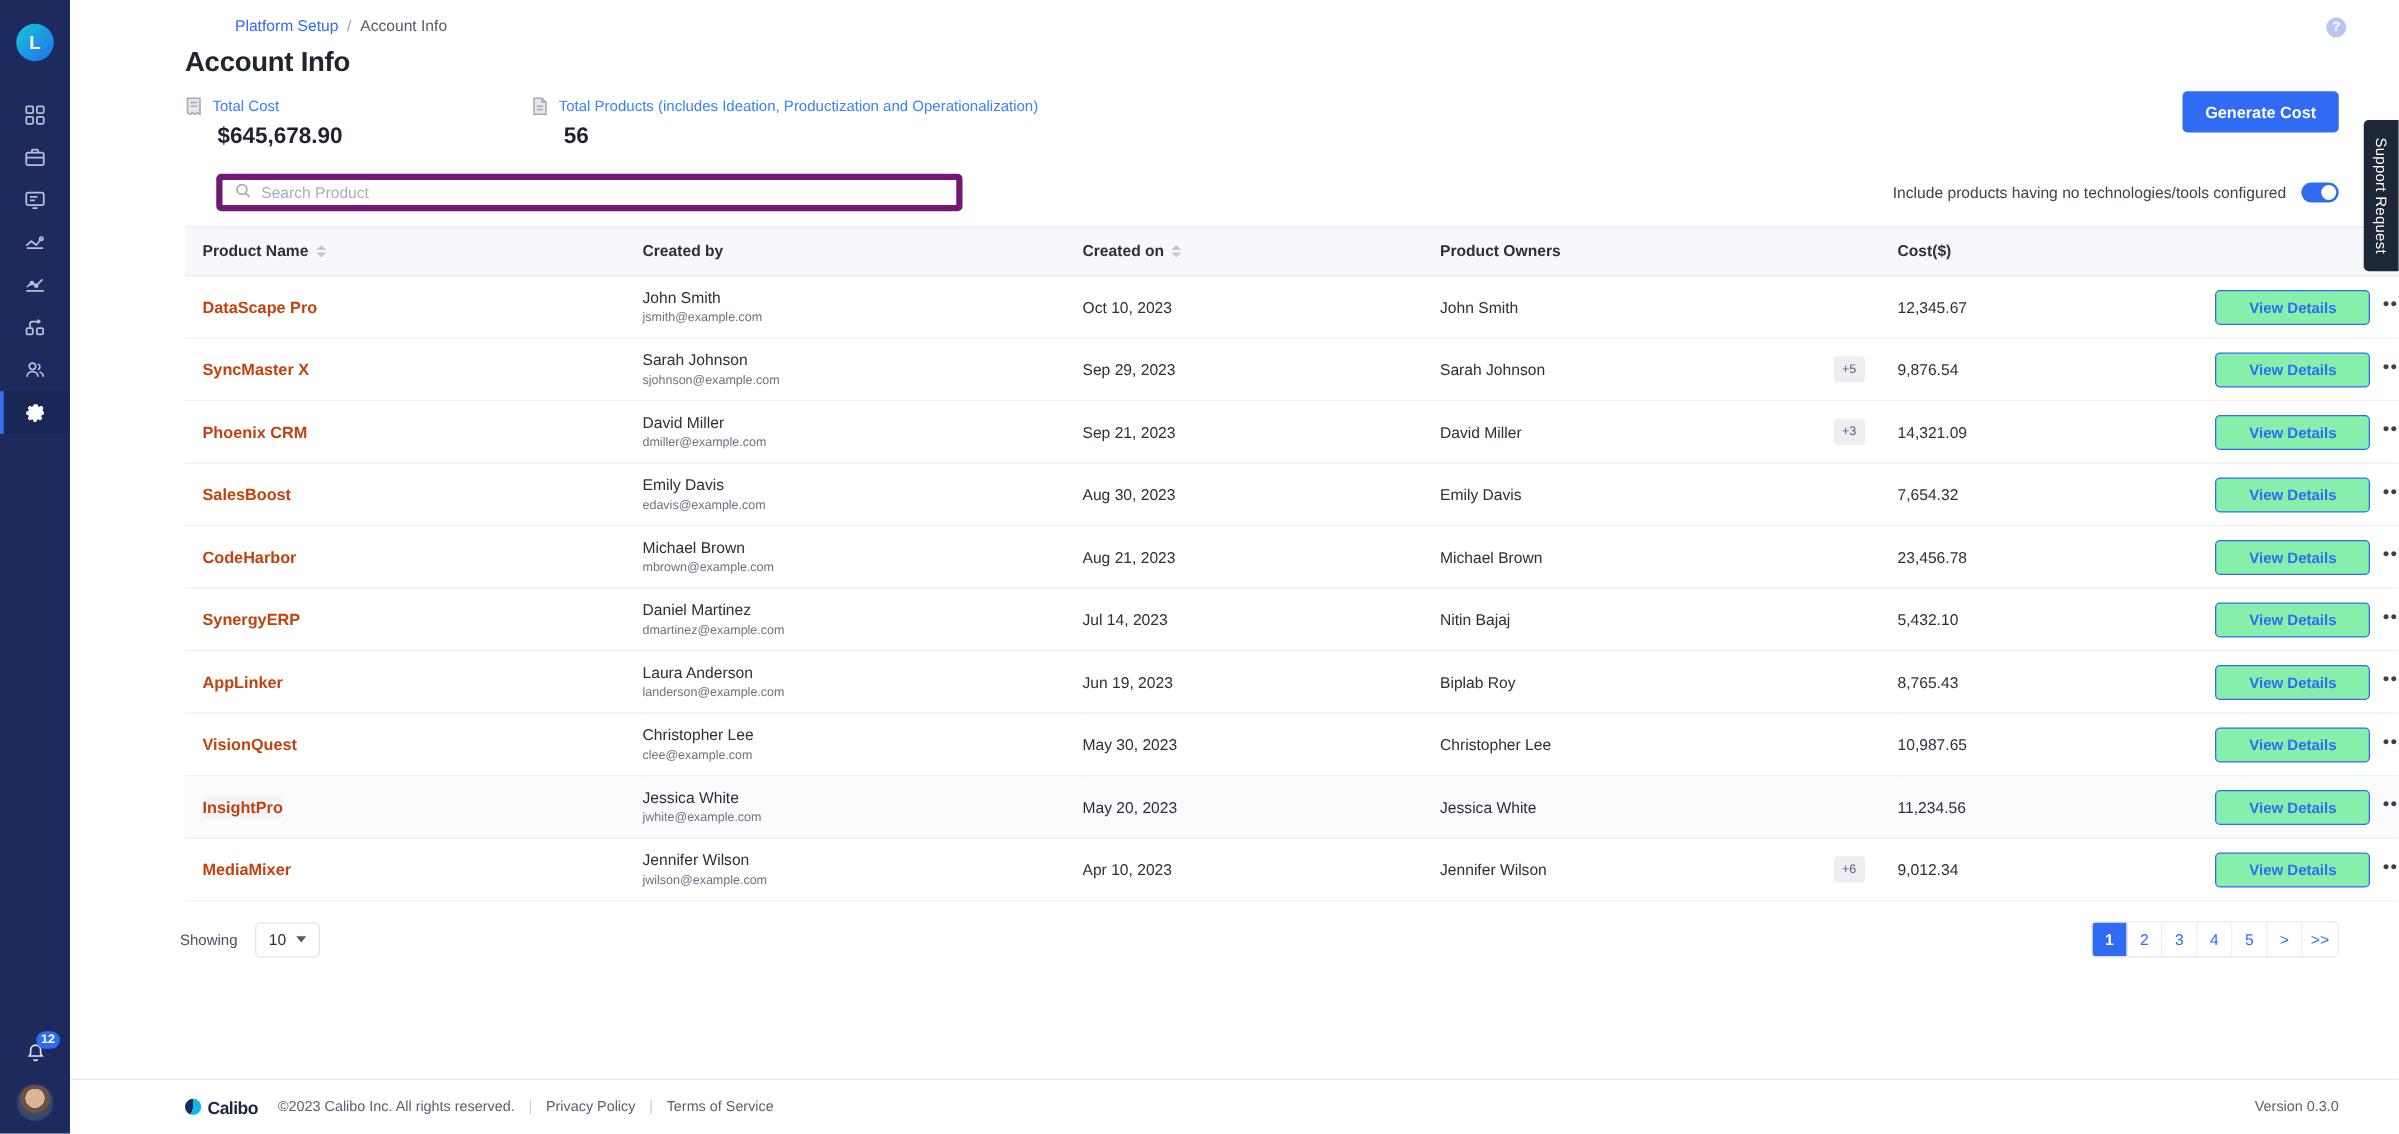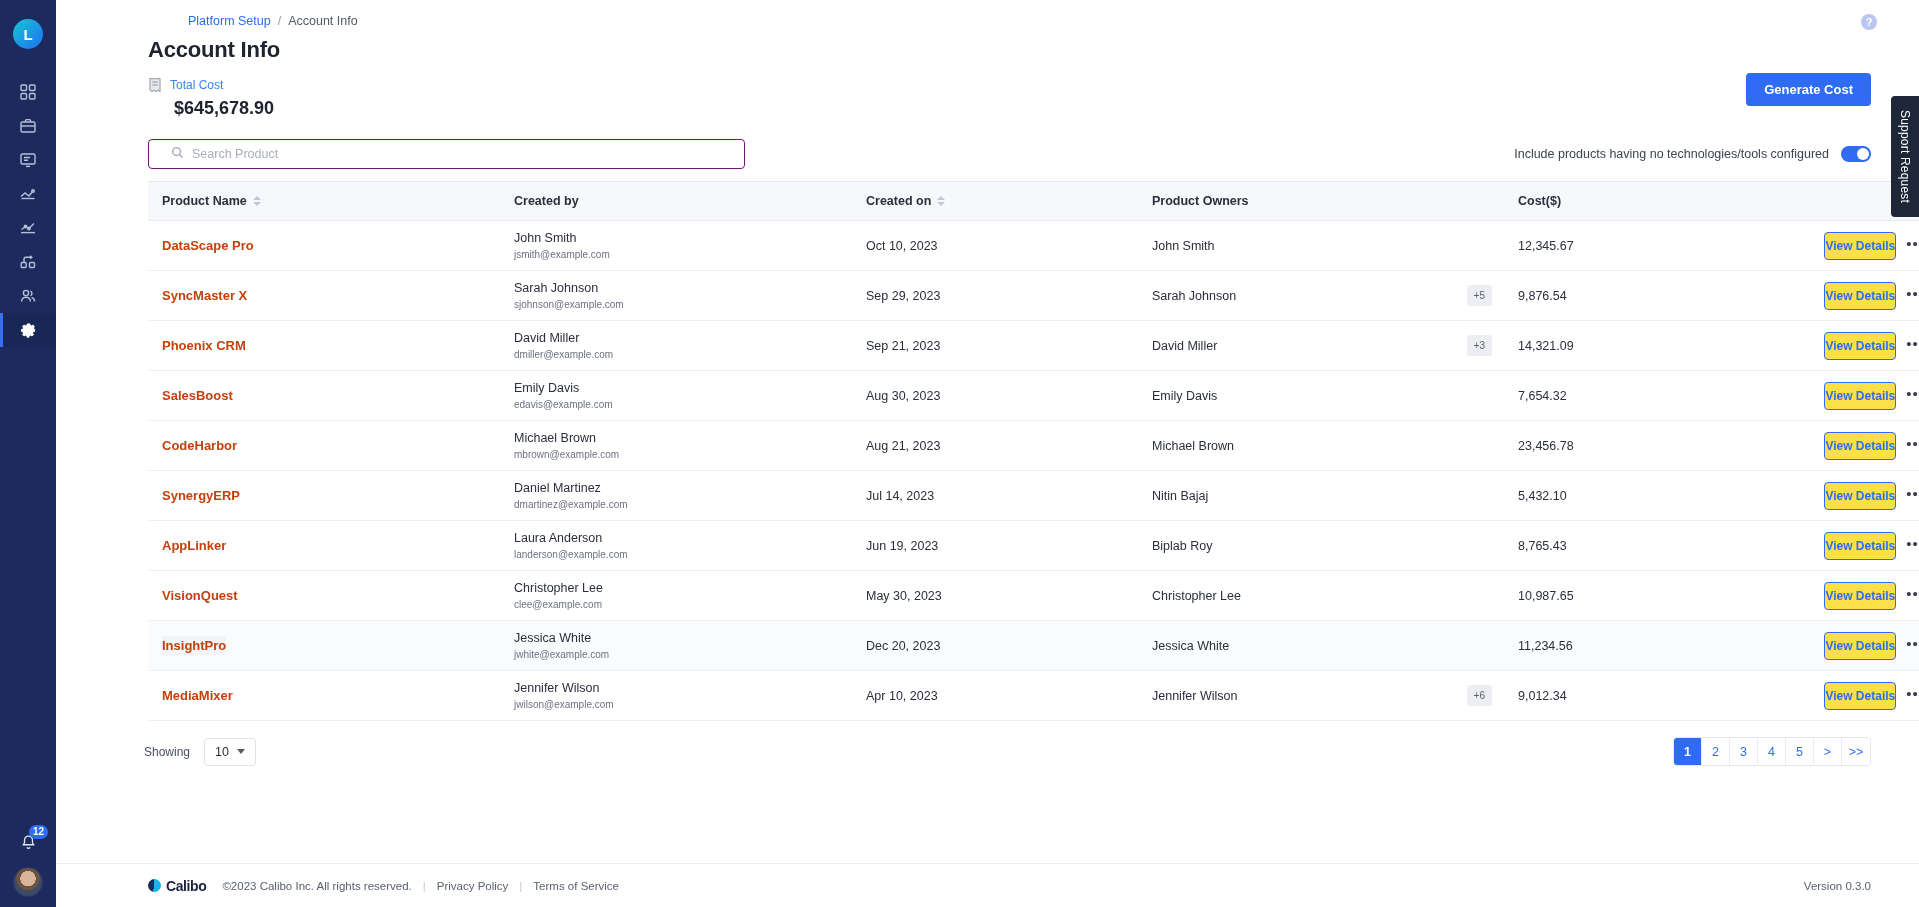--- a/index.html
+++ b/index.html
@@ -99,23 +99,24 @@
     white-space:nowrap;
   }
 
   .tools-row{
     display:flex;align-items:center;
     padding:20px 48px 0 92px;
     position:relative;
   }
   .search-box{
     width:597px; height:30px;
-    border:1px solid #701a75; border-radius:4px;
-    display:flex;align-items:center; gap:8px; padding:0 22px;
+    border:5px solid #701a75; border-radius:4px;
+    display:flex;align-items:center; gap:8px; padding:0 10px;
     background:#fff;
+    margin-left:25px;
   }
   .search-box input{
     border:none;outline:none;flex:1;font-family:inherit;font-size:12.5px;color:#33384a;
     background:transparent;
   }
   .search-box input::placeholder{ color:#a9aeba; }
   .toggle-wrap{
     margin-left:auto; display:flex; align-items:center; gap:12px;
   }
   .toggle-label{ font-size:12.5px; color:#3c4250; }
@@ -168,23 +169,23 @@
   .creator-mail{ font-size:10px;color:#6d7280;margin-top:3px; }
   .owner-cell{ display:flex;align-items:center; }
   .owner-name{ flex:1; }
   .owner-badge{
     background:#eceef2;color:#5a6070;font-size:10px;
     border-radius:3px;padding:5px 7px;margin-right:26px;
   }
   .cost-cell{ text-align:left; }
   .actions{ display:flex;align-items:center;justify-content:flex-end;gap:10px;padding-right:2px; }
   .view-btn{
-    border:1px solid #2f6bf3;color:#2f6bf3;background:#fde047;
+    border:1px solid #2f6bf3;color:#2f6bf3;background:#86efac;
     border-radius:4px;font-family:inherit;font-size:12px;font-weight:bold;
-    padding:6px 0;cursor:pointer;white-space:nowrap;
+    padding:6px 26px;cursor:pointer;white-space:nowrap;
   }
   .dots{ color:#3a3f4d;font-size:15px;letter-spacing:1px;cursor:pointer;line-height:1; padding-bottom:4px;}
 
   
   .pager-row{
     display:flex;align-items:center;
     padding:16px 48px 0 88px;
   }
   .showing-label{ font-size:12px;color:#4a5060;margin-right:14px; }
   .page-size{
@@ -346,20 +347,32 @@
               <svg width="14" height="16" viewBox="0 0 14 16" fill="none" stroke="#7a808f" stroke-width="1.3">
                 <path d="M2 1.6h10v12.8l-2-1.2-2 1.2-2-1.2-2 1.2-2-1.2z" fill="#d9dce3"></path>
                 <path d="M4.3 5h5.4M4.3 8h5.4"></path>
               </svg>
             </span>
             <span class="stat-label">Total Cost</span>
           </div>
           <div class="stat-value">$645,678.90</div>
         </div>
 
+        <div class="stat">
+          <div class="stat-head">
+            <span class="stat-icon">
+              <svg width="14" height="16" viewBox="0 0 14 16" fill="none" stroke="#7a808f" stroke-width="1.3">
+                <path d="M2.2 1.6h6.4l3.2 3.2v9.6H2.2z" fill="#d9dce3"></path>
+                <path d="M8.6 1.6v3.2h3.2M4.4 8h5M4.4 10.6h5"></path>
+              </svg>
+            </span>
+            <span class="stat-label">Total Products (includes Ideation, Productization and Operationalization)</span>
+          </div>
+          <div class="stat-value">56</div>
+        </div>
 
         <button class="generate-btn">Generate Cost</button>
       </div>
 
       <div class="tools-row">
         <div class="search-box">
           <span>
             <svg width="13" height="13" viewBox="0 0 14 14" fill="none" stroke="#a3a9b6" stroke-width="1.5">
               <circle cx="6" cy="6" r="4.2"></circle>
                 <path d="M9.2 9.2l3.2 3.2"></path>
@@ -586,21 +599,21 @@
                     <span class="dots">•••</span>
                   </div>
                 </td>
               </tr>
               <tr class="hovered">
                 <td class="name"><a class="plink" href="#">InsightPro</a></td>
                 <td>
                   <div class="creator-name">Jessica White</div>
                   <div class="creator-mail">jwhite@example.com</div>
                 </td>
-                <td>Dec 20, 2023</td>
+                <td>May 20, 2023</td>
                 <td>
                   <div class="owner-cell">
                     <span class="owner-name">Jessica White</span>
                   </div>
                 </td>
                 <td class="cost-cell">11,234.56</td>
                 <td>
                   <div class="actions">
                     <button class="view-btn">View Details</button>
                     <span class="dots">•••</span>

